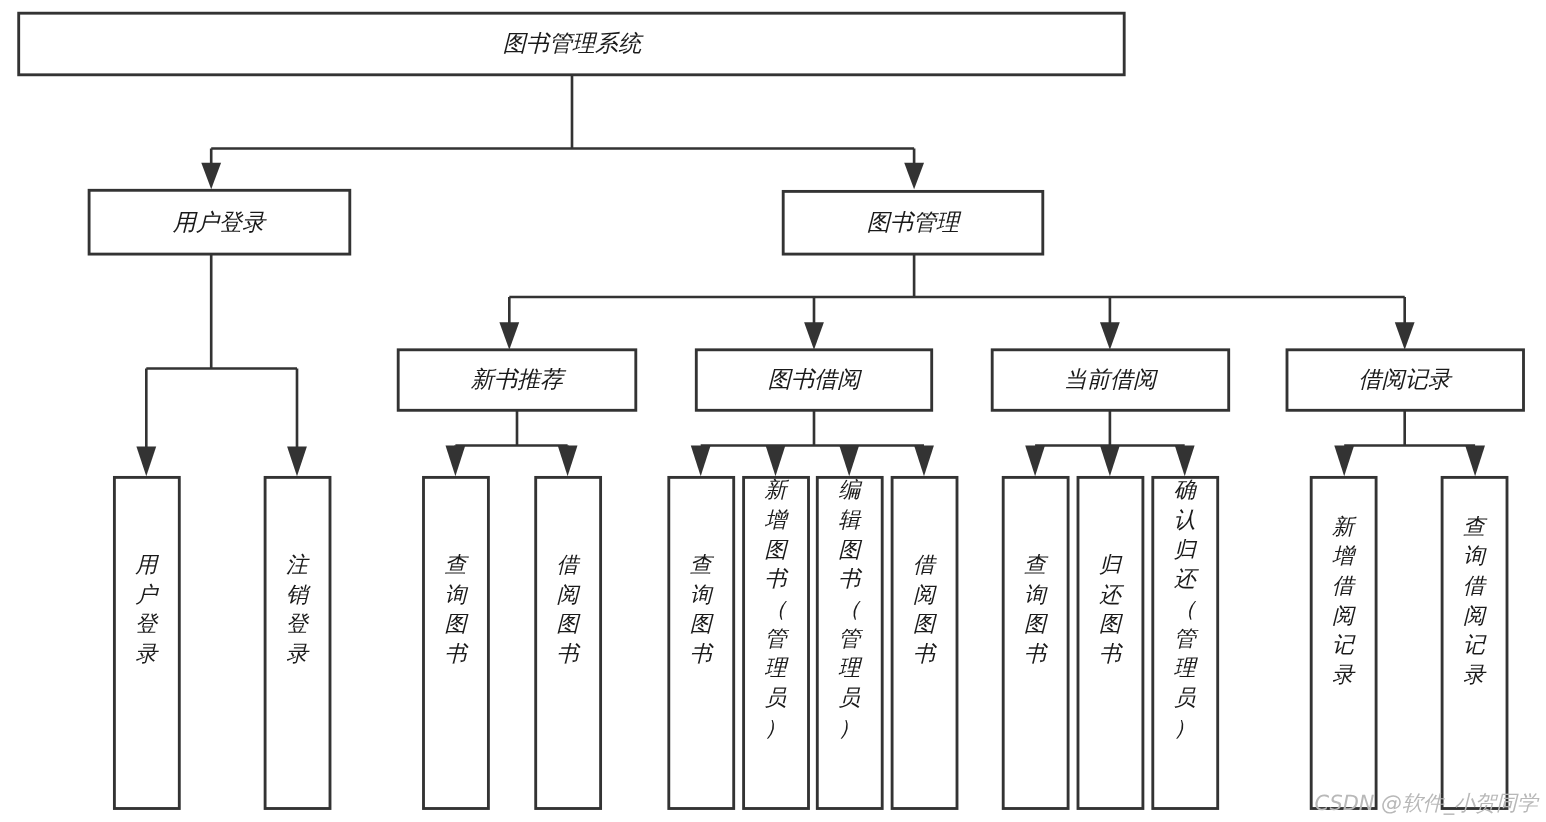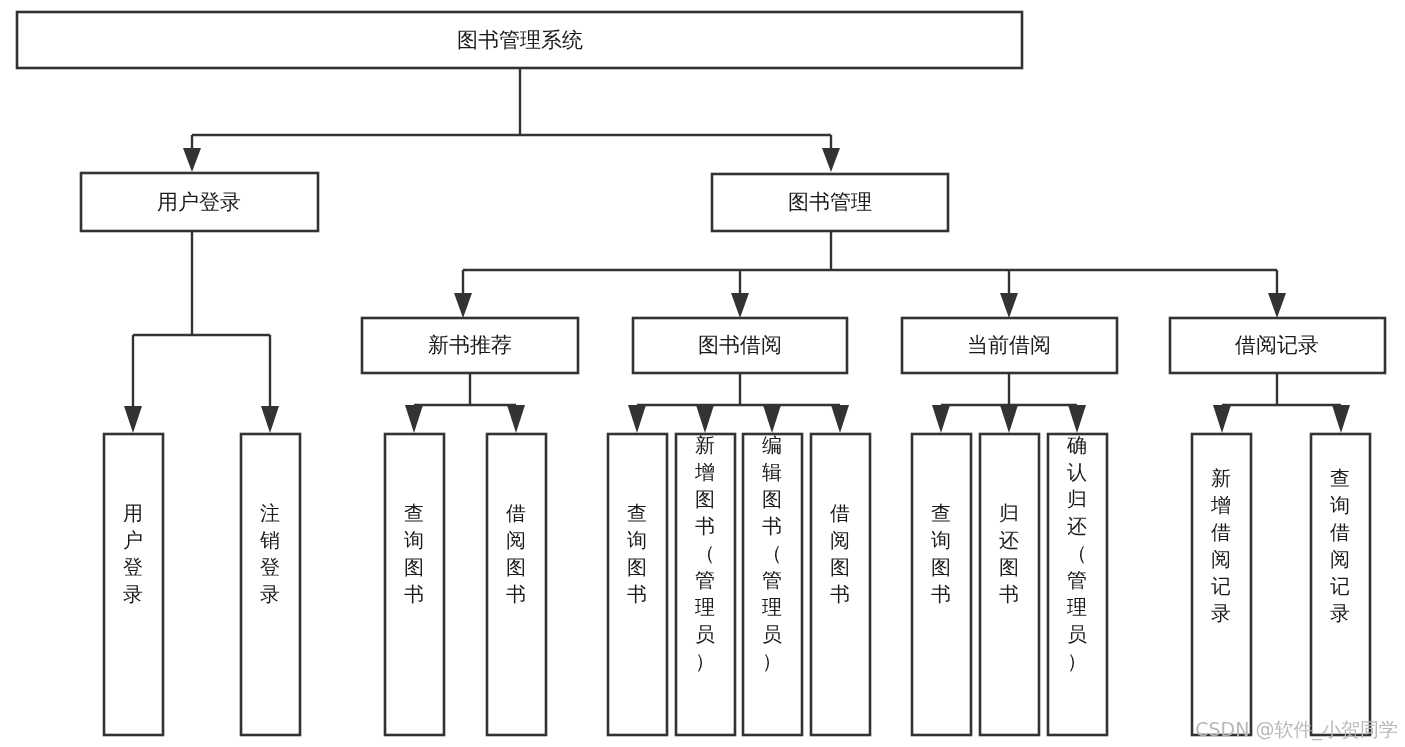--- a/index.html
+++ b/index.html
@@ -14,20 +14,21 @@
     overflow: hidden;
     font-family: "DejaVu Sans", "Liberation Sans", sans-serif;
     position: relative;
   }
   #diagram-root {
     position: absolute;
     left: 0;
     top: 0;
     width: 1405px;
     height: 747px;
+    font-style: italic;
   }
   svg.tree {
     display: block;
     width: 1405px;
     height: 747px;
     background: #ffffff;
   }
   .node-box {
     fill: #ffffff;
     stroke: #333333;

